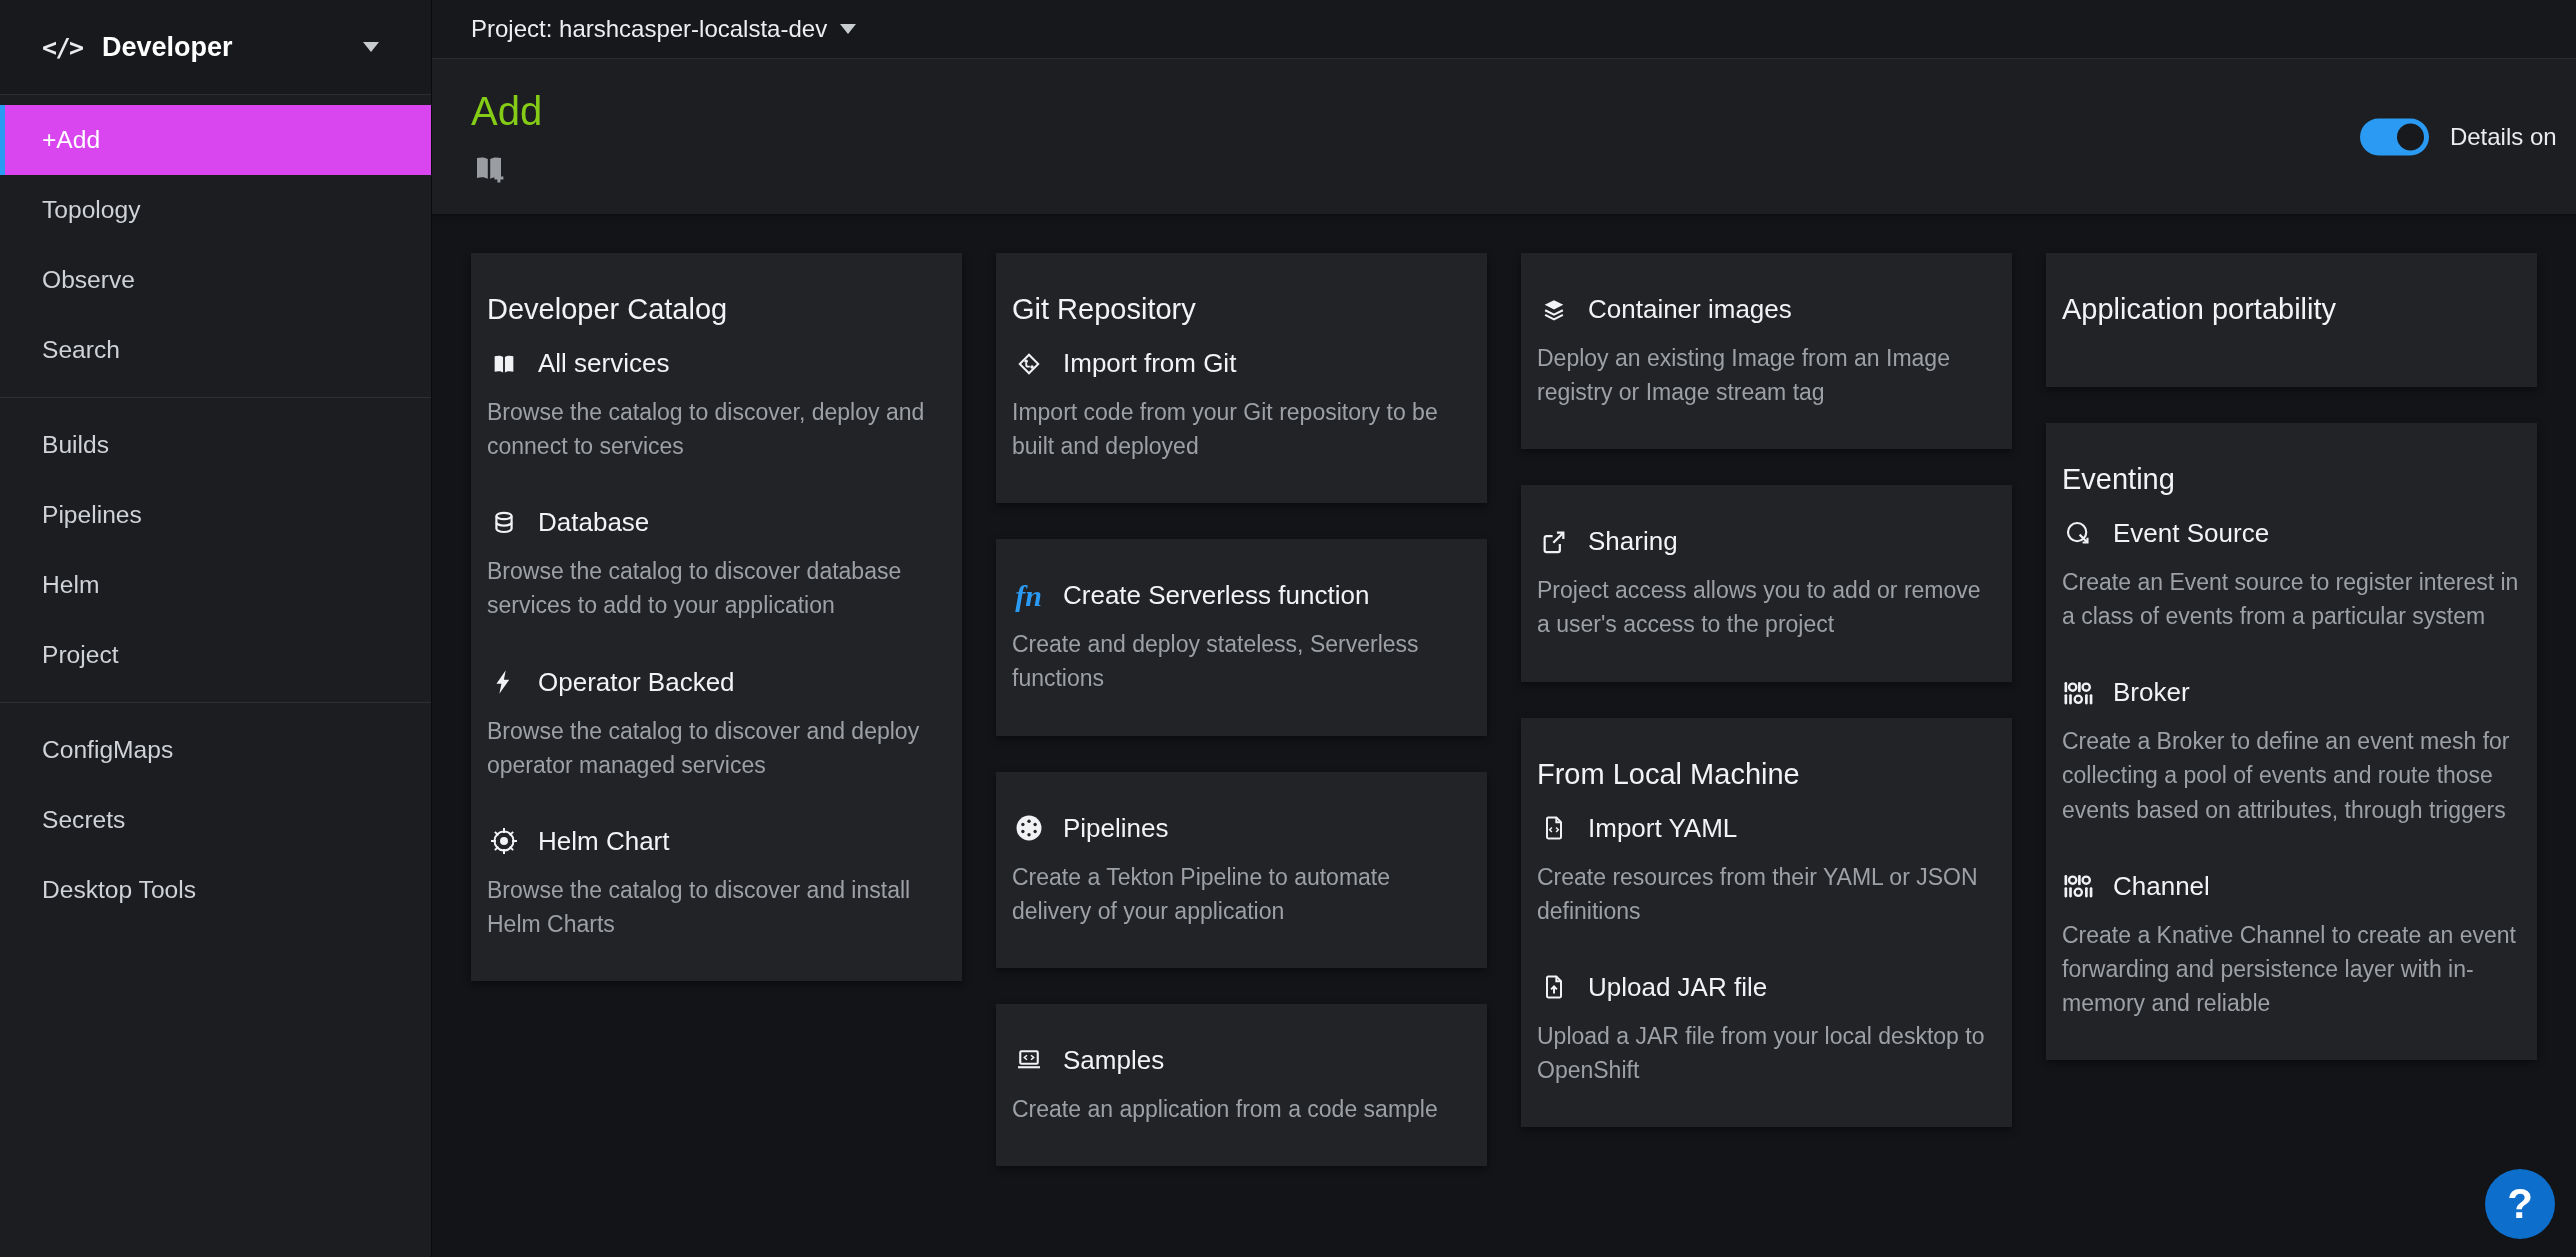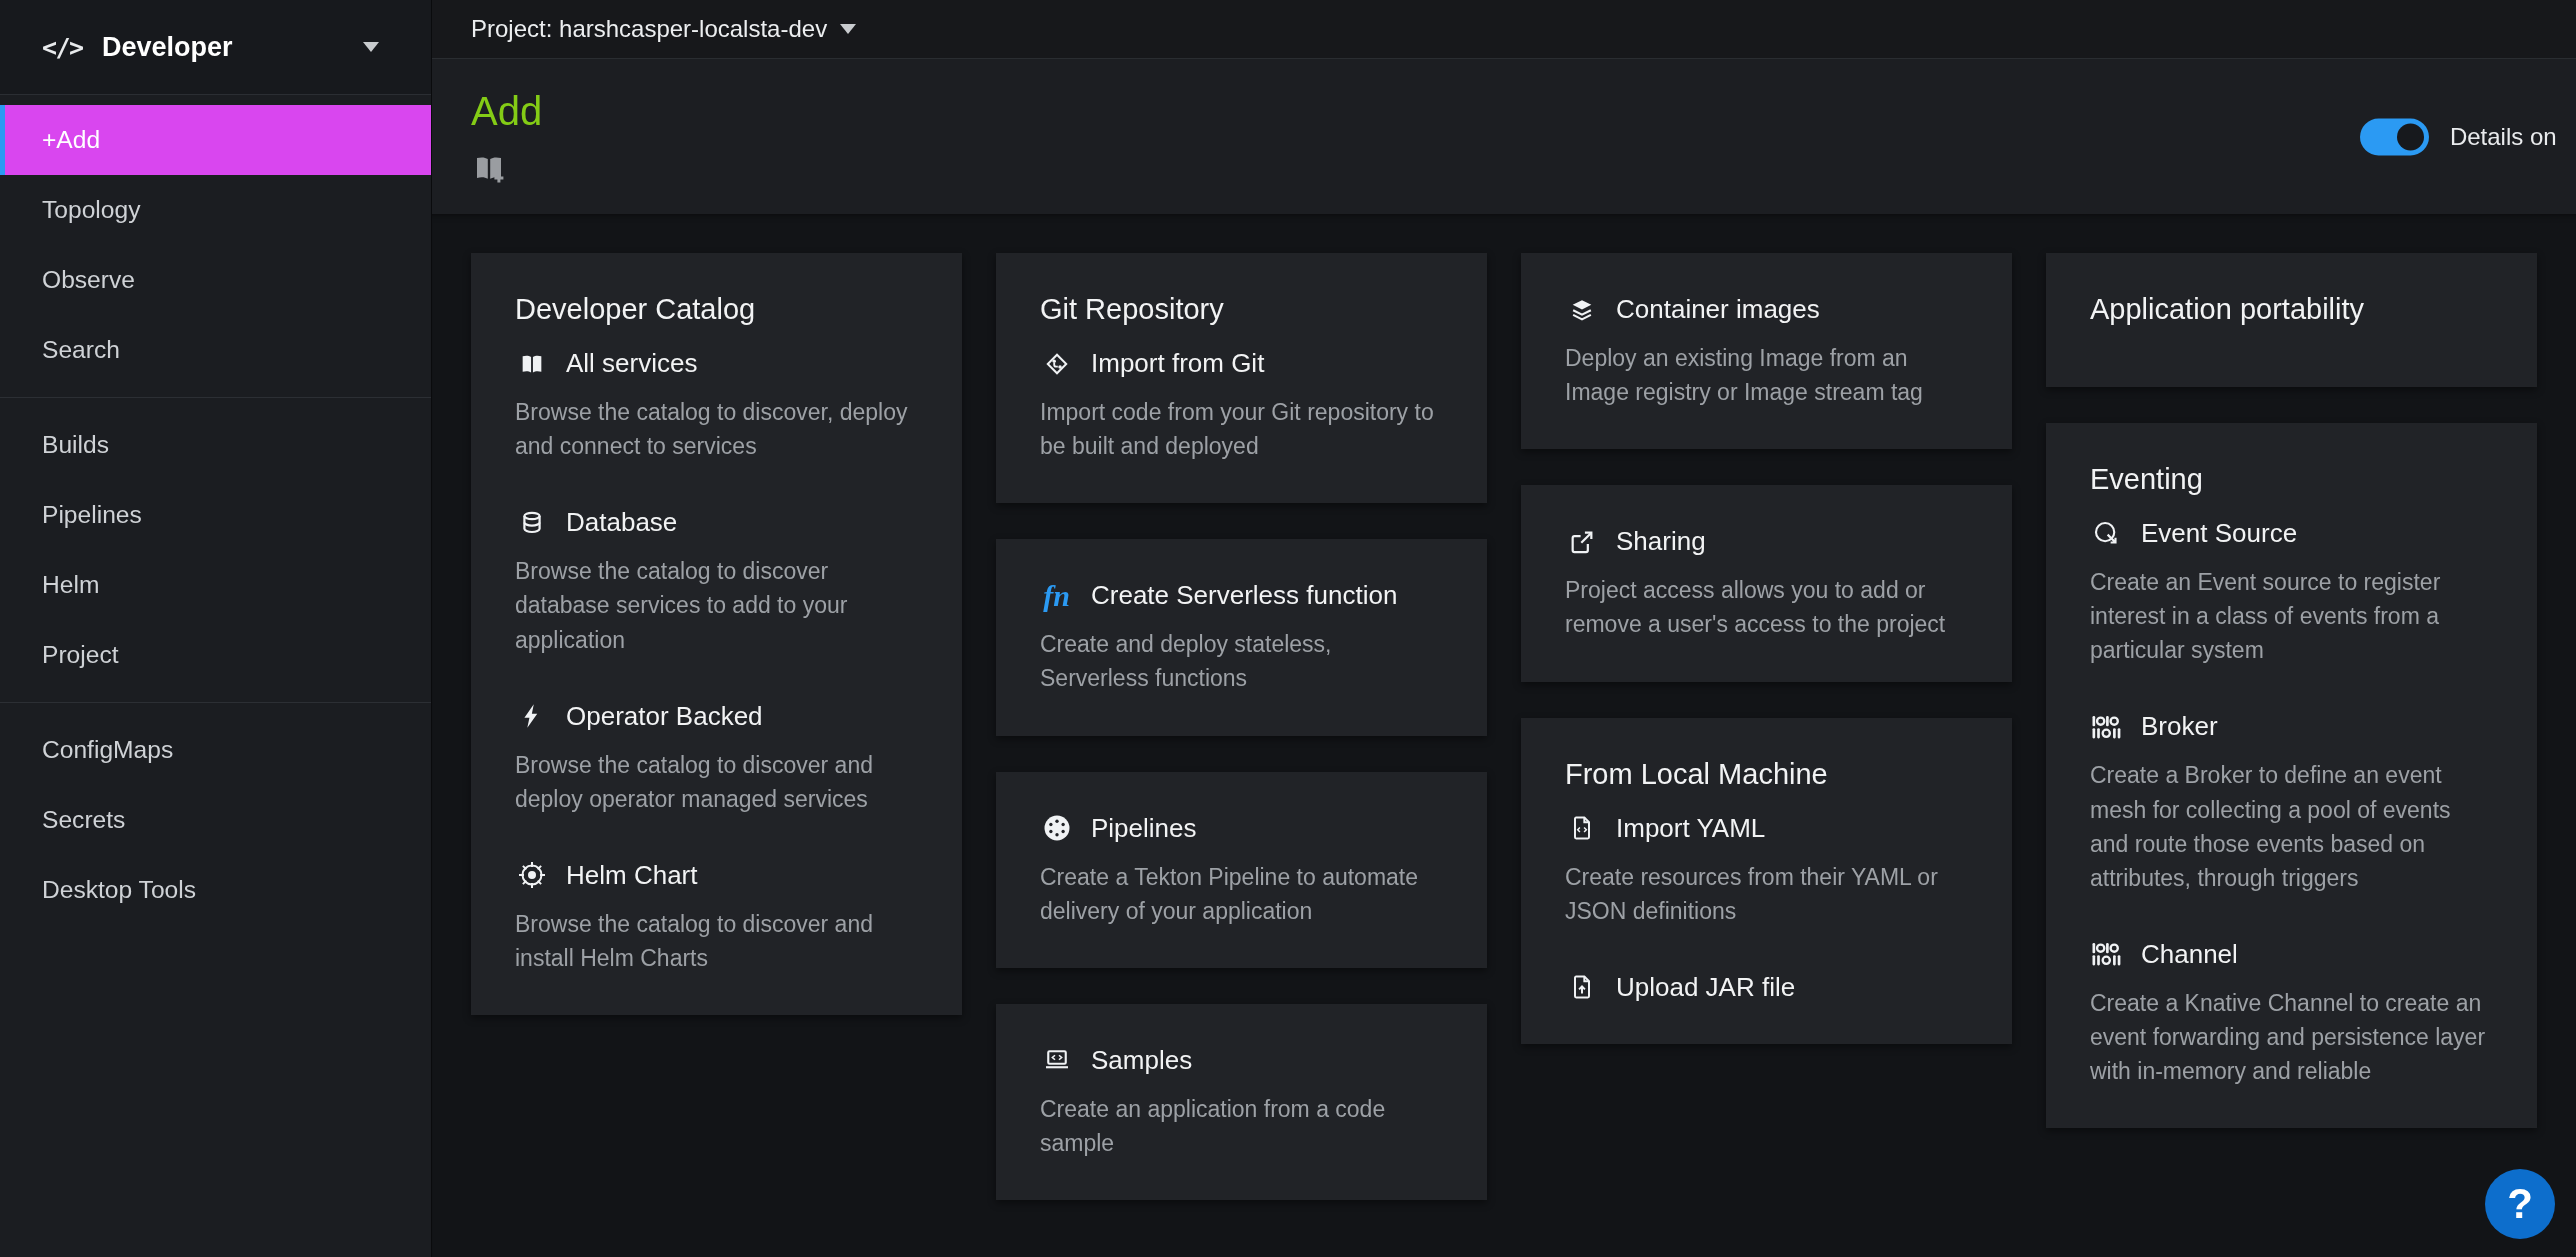--- a/index.html
+++ b/index.html
@@ -31,21 +31,21 @@
   .page-title{font-size:40px;font-weight:400;color:#84cc16;margin:0 0 16.4px 0;}
   .quickstart-icon{display:inline-block;}
   .details-toggle-wrap{position:absolute;right:19.4px;top:50%;transform:translateY(-50%);display:flex;align-items:center;gap:21px;}
   .toggle{width:69px;height:37px;border-radius:18.6px;background:#2b9af3;position:relative;cursor:pointer;}
   .toggle .knob{position:absolute;right:5.2px;top:5.2px;width:27px;height:27px;border-radius:50%;background:#17191d;}
   .toggle-label{font-size:24px;color:#e9ebed;}
   
   .content{flex:1;background:#121417;overflow:hidden;box-shadow:inset 0 7.5px 7.5px -7.5px rgba(0,0,0,.6);}
   .columns{display:flex;gap:34px;padding:39px 39px 0 39px;}
   .col{width:491px;min-width:491px;display:flex;flex-direction:column;gap:36px;}
-  .card{background:#212327;box-shadow:0 3px 7.5px rgba(0,0,0,.45);padding:40px 44px;}
+  .card{background:#212327;box-shadow:0 3px 7.5px rgba(0,0,0,.45);padding:40px 16px;}
   .card-title{font-size:29px;font-weight:500;color:#f2f3f4;margin:0 0 21px 0;}
   .card-items{display:flex;flex-direction:column;gap:43px;}
   .item-head{display:flex;align-items:center;gap:18px;cursor:pointer;}
   .item-icon{width:33px;height:33px;display:flex;align-items:center;justify-content:center;flex:none;}
   .item-label{font-size:26px;font-weight:500;color:#f2f3f4;}
   .item-desc{font-size:23px;color:#9da1a6;line-height:1.48;margin:15px 0 0 0;}
   
   .help-btn{position:absolute;right:21px;bottom:18px;width:70px;height:70px;border-radius:50%;background:#0d6ecc;color:#ffffff;font-size:42px;font-weight:bold;display:flex;align-items:center;justify-content:center;cursor:pointer;}
   .fn-glyph{font-style:italic;font-weight:bold;font-size:30px;color:#2b9af3;font-family:"Liberation Serif","DejaVu Serif",serif;}
 </style>
@@ -298,20 +298,21 @@
                   <div class="item-head">
                     <span class="item-icon">
                       <svg width="28" height="28" viewBox="0 0 24 24" fill="none" stroke="#f0f2f4" stroke-width="1.7">
                         <path d="M7 3h7l4 4v13c0 .55-.45 1-1 1H7c-.55 0-1-.45-1-1V4c0-.55.45-1 1-1z"></path>
                         <path d="M14 3v4h4"></path>
                         <path d="M12 17.5v-6M9.5 14l2.5-2.5L14.5 14"></path>
                       </svg>
                     </span>
                     <span class="item-label">Upload JAR file</span>
                   </div>
+                  <p class="item-desc">Upload a JAR file from your local desktop to OpenShift</p>
                 </div>
               </div>
             </div>
           </div>
           <div class="col">
             <div class="card">
               <h2 class="card-title">Application portability</h2>
             </div>
             <div class="card">
               <h2 class="card-title">Eventing</h2>

